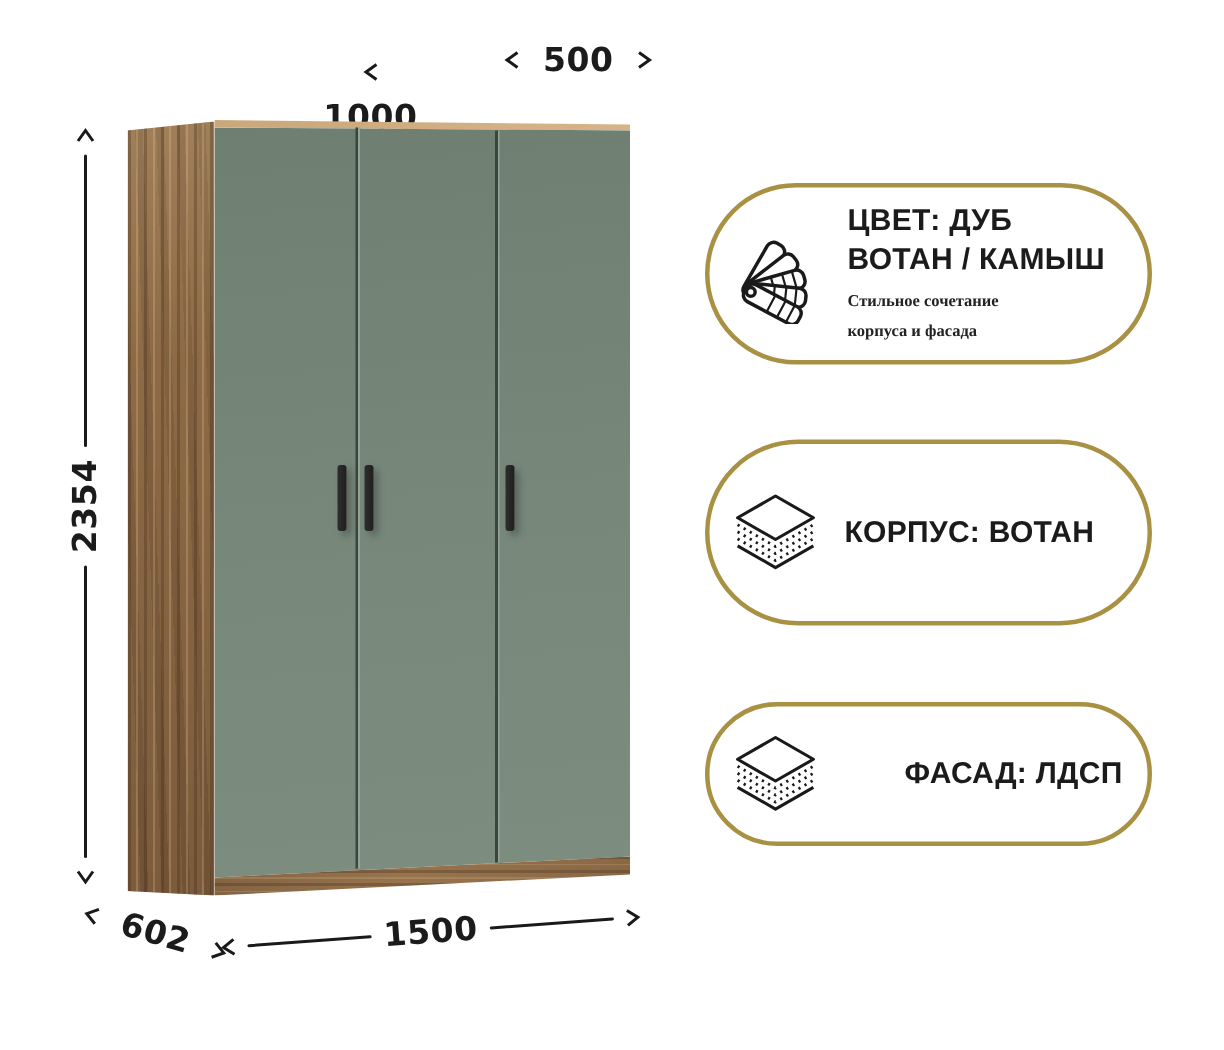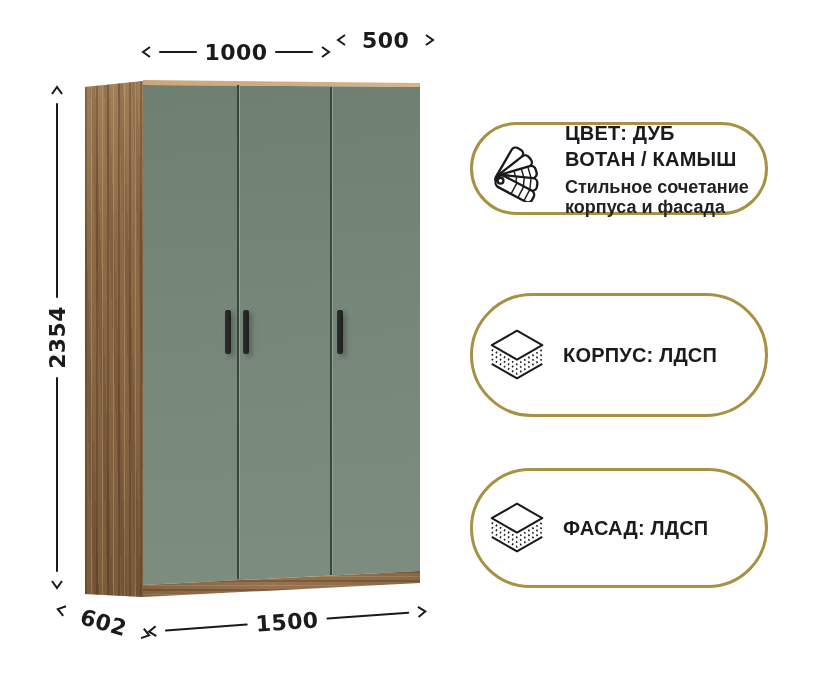--- a/index.html
+++ b/index.html
@@ -15,21 +15,21 @@
   .dim .line { flex:1; height:2px; background:var(--line,#1a1a1a); border-radius:1px; }
   .dim .lbl {
     font-family:"DejaVu Sans", sans-serif; font-weight:bold; font-size:22px;
     color:var(--text,#1b1b1b); letter-spacing:.4px; padding:0 3px; white-space:nowrap;
   }
   .dim svg { flex:0 0 auto; display:block; }
   .dim-v { flex-direction:column; }
   .dim-v .line { flex:1; width:2px; height:auto; }
   .dim-v .lbl { writing-mode:vertical-rl; transform:rotate(180deg); padding:3px 0; }
 
-  #dim-top-left  { left:139px; top:40px;  width:194px; height:24px; }
+  #dim-top-left  { left:150px; top:40px;  width:194px; height:24px;flex-direction:column; }
   #dim-top-right { left:334px; top:28px;  width:92px;  height:24px;justify-content:space-between; }
   #dim-height    { left:45px;  top:83px;  width:24px;  height:509px; align-items:center; }
   #dim-depth     { left:54px;  top:596px; width:82px;  height:24px; transform:rotate(16deg); transform-origin:0 50%; }
   #dim-width     { left:145px; top:620px; width:285px; height:24px; transform:rotate(-4.2deg); transform-origin:0 50%; }
 
   
   #wardrobe { position:absolute; left:85px; top:78px; width:335px; height:522px; }
   #wardrobe .part { position:absolute; inset:0; }
 
   .side-panel {
@@ -65,32 +65,32 @@
   #handle-1 { left:140px; }
   #handle-2 { left:158px; }
   #handle-3 { left:252px; }
 
   
   .badge {
     position:absolute; left:470px; width:298px; box-sizing:border-box;
     border:3.5px solid var(--badge-border,#a99144); border-radius:64px;
     background:#fff; display:flex; align-items:center; padding:0 16px 0 12px;
   }
-  #badge-color  { top:122px; height:93px; }
+  #badge-color  { top:122px; height:121px; }
   #badge-korpus { top:293px; height:124px; }
-  #badge-fasad  { top:468px; height:120px; }
+  #badge-fasad  { top:468px; height:96px;gap:40px; }
   .badge .icon-box { flex:0 0 64px; display:flex; justify-content:center; align-items:center; }
   .badge .txt { flex:1; margin-left:14px; }
   .badge .title {
     font-weight:bold; font-size:20px; line-height:26px; letter-spacing:.2px;
     color:var(--text,#1b1b1b); white-space:pre-line;
   }
   .badge .subtitle {
-    font-weight:bold; font-size:18px; line-height:20px; margin-top:5px;
-    color:#222; white-space:pre-line;
+    font-weight:bold; font-size:11px; line-height:20px; margin-top:5px;
+    color:#222; white-space:pre-line;font-family:Liberation Serif, serif;
   }
 </style>
 </head>
 <body>
 
 <div class="stage">
 
   <div class="dim" id="dim-top-left">
     <svg width="15" height="16" viewBox="0 0 15 16">
         <path d="M11 3 L4 8 L11 13" fill="none" stroke="#1a1a1a" stroke-width="2"></path>
@@ -203,21 +203,21 @@
         <g stroke="#1a1a1a" fill="none" stroke-width="2.2" stroke-linejoin="round">
           <path d="M32 5 L59 20.5 L32 36 L5 20.5 Z"></path>
           <path d="M5 25.5 L32 41 L59 25.5" stroke-dasharray="1.6 3.4" stroke-width="2"></path>
           <path d="M5 30.5 L32 46 L59 30.5" stroke-dasharray="1.6 3.4" stroke-width="2"></path>
           <path d="M5 35.5 L32 51 L59 35.5" stroke-dasharray="1.6 3.4" stroke-width="2"></path>
           <path d="M5 40.5 L32 56 L59 40.5"></path>
         </g>
       </svg>
     </div>
     <div class="txt">
-      <div class="title">КОРПУС: ЛДСП</div>
+      <div class="title">КОРПУС: ВОТАН</div>
     </div>
   </div>
 
   <div class="badge" id="badge-fasad">
     <div class="icon-box">
       <svg width="62" height="58" viewBox="0 0 64 62">
         <g stroke="#1a1a1a" fill="none" stroke-width="2.2" stroke-linejoin="round">
           <path d="M32 5 L59 20.5 L32 36 L5 20.5 Z"></path>
           <path d="M5 25.5 L32 41 L59 25.5" stroke-dasharray="1.6 3.4" stroke-width="2"></path>
           <path d="M5 30.5 L32 46 L59 30.5" stroke-dasharray="1.6 3.4" stroke-width="2"></path>

